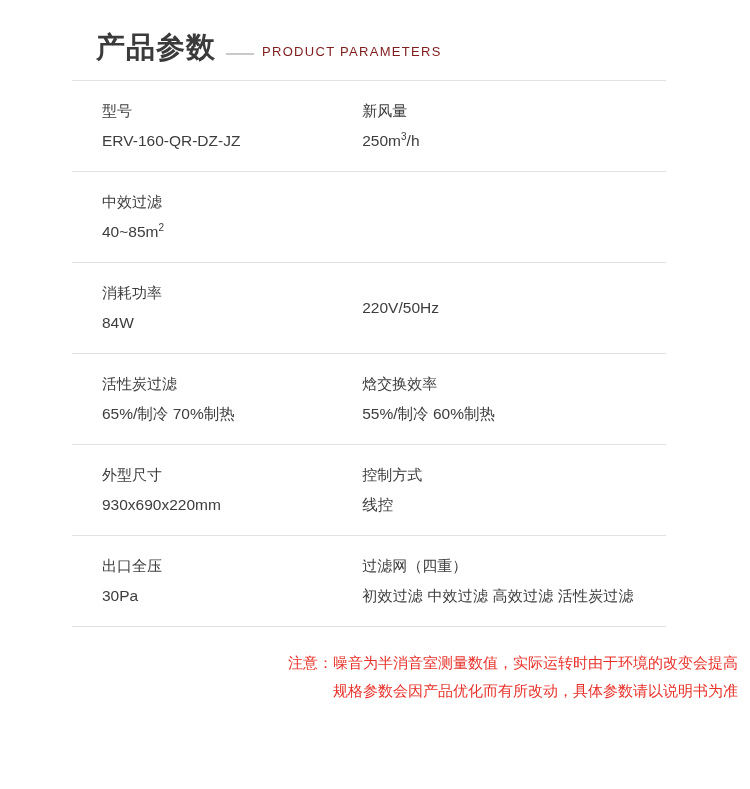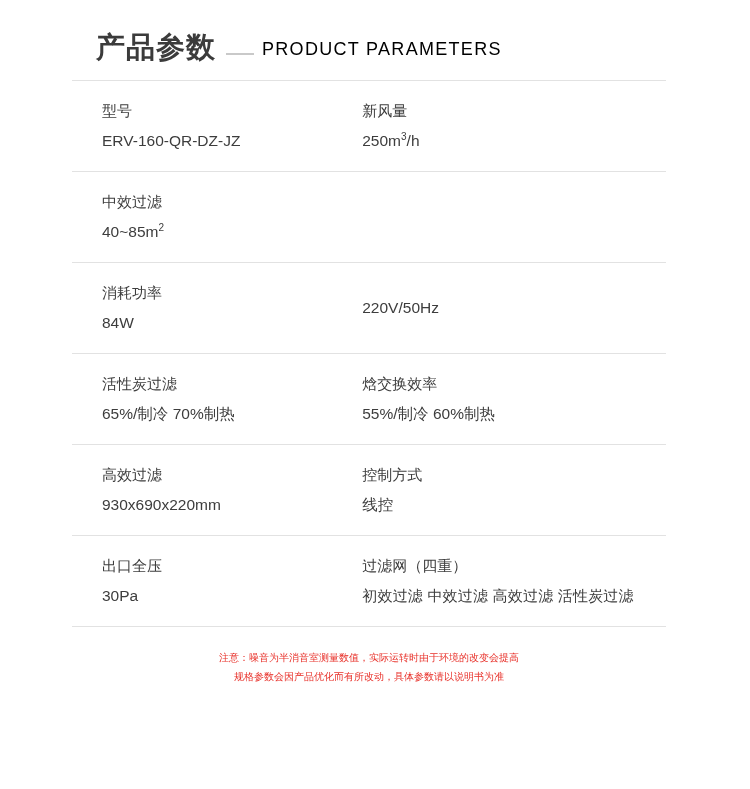--- a/index.html
+++ b/index.html
@@ -37,22 +37,22 @@
     line-height: 1;
   }
   .title-rule {
     width: 28px;
     height: 2px;
     background: #c9c9c9;
     margin: 0 8px 7px 10px;
     flex: none;
   }
   .title-en {
-    font-size: 18px;
-    color: #000000;
+    font-size: 13px;
+    color: #7f1d1d;
     letter-spacing: 1.3px;
     line-height: 1;
     padding-bottom: 4px;
     white-space: nowrap;
   }
 
   
   .spec-table {
     margin: 18px 72px 0 72px;
     border-top: 1px solid #e2e2e2;
@@ -94,23 +94,23 @@
 
   
   .spec-row:last-child .spec-cell.right .spec-value {
     font-size: 15px;
     letter-spacing: 0.2px;
   }
 
   
   .notice {
     margin: 22px 0 0 0;
-    text-align: center;
+    text-align: right;
     color: #e8312a;
-    font-size: 10px;
+    font-size: 15px;
     line-height: 1.85;
   }
   .notice-line {
     display: block;
     white-space: nowrap;
   }
 </style>
 </head>
 <body>
 
@@ -158,21 +158,21 @@
         <div class="spec-value">65%/制冷  70%制热</div>
       </div>
       <div class="spec-cell right">
         <div class="spec-label">焓交换效率</div>
         <div class="spec-value">55%/制冷 60%制热</div>
       </div>
     </div>
 
     <div class="spec-row">
       <div class="spec-cell left">
-        <div class="spec-label">高效过滤</div>
+        <div class="spec-label">外型尺寸</div>
         <div class="spec-value">930x690x220mm</div>
       </div>
       <div class="spec-cell right">
         <div class="spec-label">控制方式</div>
         <div class="spec-value">线控</div>
       </div>
     </div>
 
     <div class="spec-row">
       <div class="spec-cell left">

